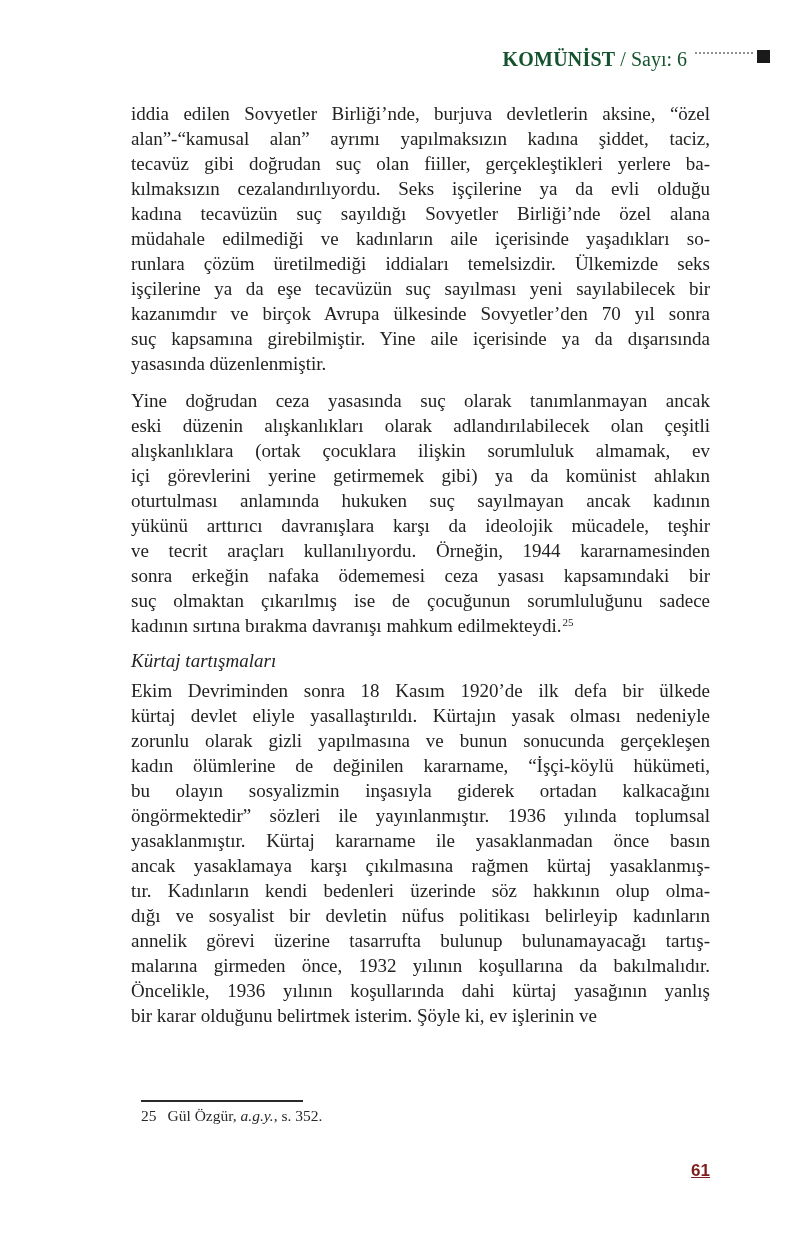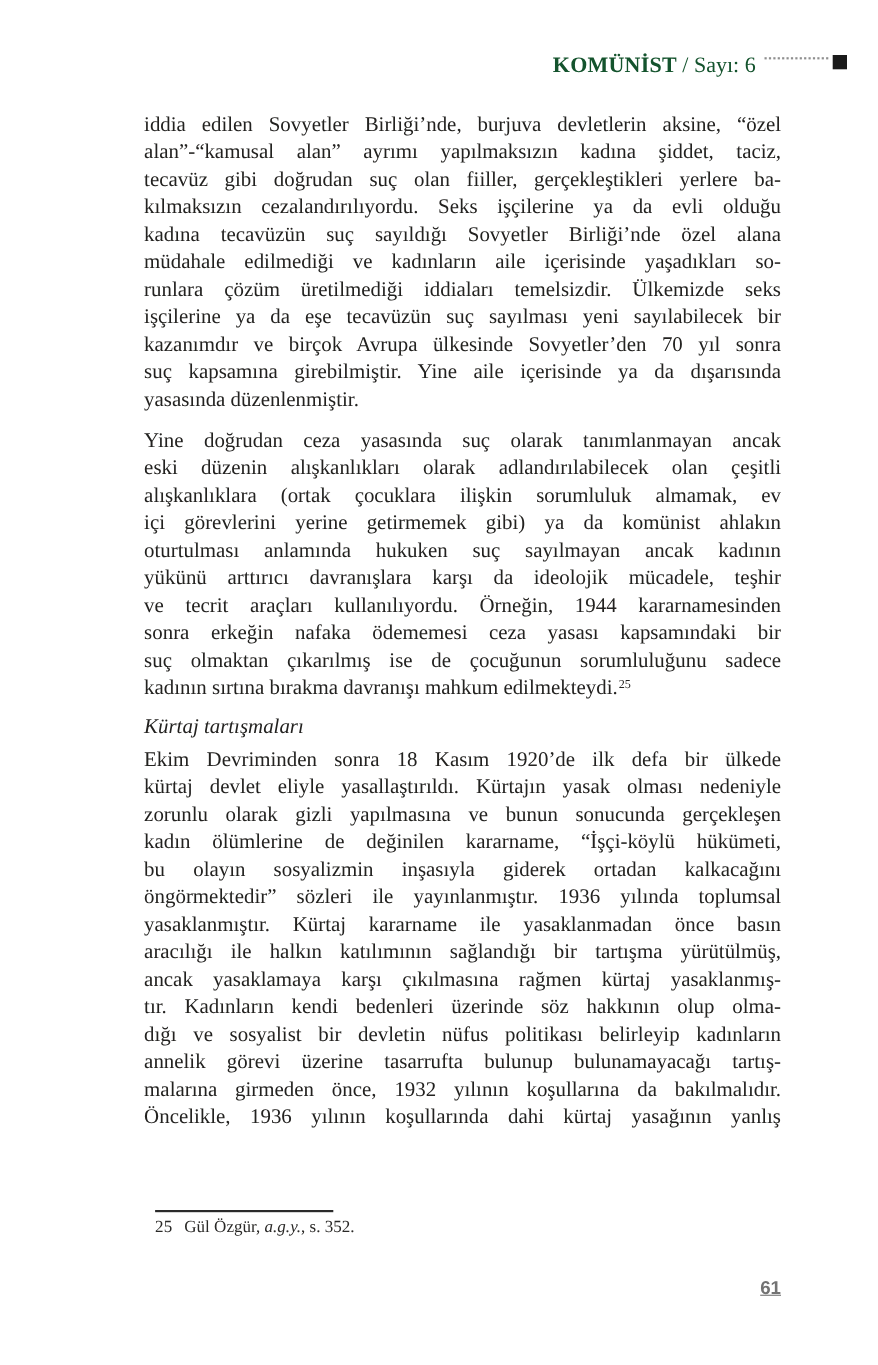--- a/index.html
+++ b/index.html
@@ -83,21 +83,21 @@
   .footnote-number { margin-right: 11px; }
   .footnote-italic { font-style: italic; }
 
   
   .page-number {
     position: absolute;
     top: 1161px; right: 88px;
     font-family: "Liberation Sans", sans-serif;
     font-weight: bold;
     font-size: 17px;
-    color: #737373;
+    color: #7f1d1d;
     text-decoration: underline;
   }
 </style>
 </head>
 <body>
 
 <div class="header-row">
   <span class="journal-title">KOMÜNİST</span>
   <span class="header-sep">/</span>
   <span class="issue-label">Sayı: 6</span>
@@ -133,27 +133,27 @@
     </div>
     <div class="section-heading">Kürtaj tartışmaları</div>
     <div class="paragraph">
       <div class="line">Ekim Devriminden sonra 18 Kasım 1920’de ilk defa bir ülkede</div>
       <div class="line">kürtaj devlet eliyle yasallaştırıldı. Kürtajın yasak olması nedeniyle</div>
       <div class="line">zorunlu olarak gizli yapılmasına ve bunun sonucunda gerçekleşen</div>
       <div class="line">kadın ölümlerine de değinilen kararname, “İşçi-köylü hükümeti,</div>
       <div class="line">bu olayın sosyalizmin inşasıyla giderek ortadan kalkacağını</div>
       <div class="line">öngörmektedir” sözleri ile yayınlanmıştır. 1936 yılında toplumsal</div>
       <div class="line">yasaklanmıştır. Kürtaj kararname ile yasaklanmadan önce basın</div>
-      <div class="line">aracılığı ile halkın katılımının sağlandığı bir tartışma yürütülmüş,</div>
       <div class="line">ancak yasaklamaya karşı çıkılmasına rağmen kürtaj yasaklanmış-</div>
       <div class="line">tır. Kadınların kendi bedenleri üzerinde söz hakkının olup olma-</div>
       <div class="line">dığı ve sosyalist bir devletin nüfus politikası belirleyip kadınların</div>
       <div class="line">annelik görevi üzerine tasarrufta bulunup bulunamayacağı tartış-</div>
       <div class="line">malarına girmeden önce, 1932 yılının koşullarına da bakılmalıdır.</div>
       <div class="line">Öncelikle, 1936 yılının koşullarında dahi kürtaj yasağının yanlış</div>
+      <div class="line last">bir karar olduğunu belirtmek isterim. Şöyle ki, ev işlerinin ve</div>
     </div>
   </div>
 
 <div class="footnote-area">
   <div class="footnote-rule"></div>
   <div class="footnote-text">
     <span class="footnote-number">25</span><span>Gül Özgür, </span><span class="footnote-italic">a.g.y.</span><span>, s. 352.</span>
   </div>
 </div>
 

